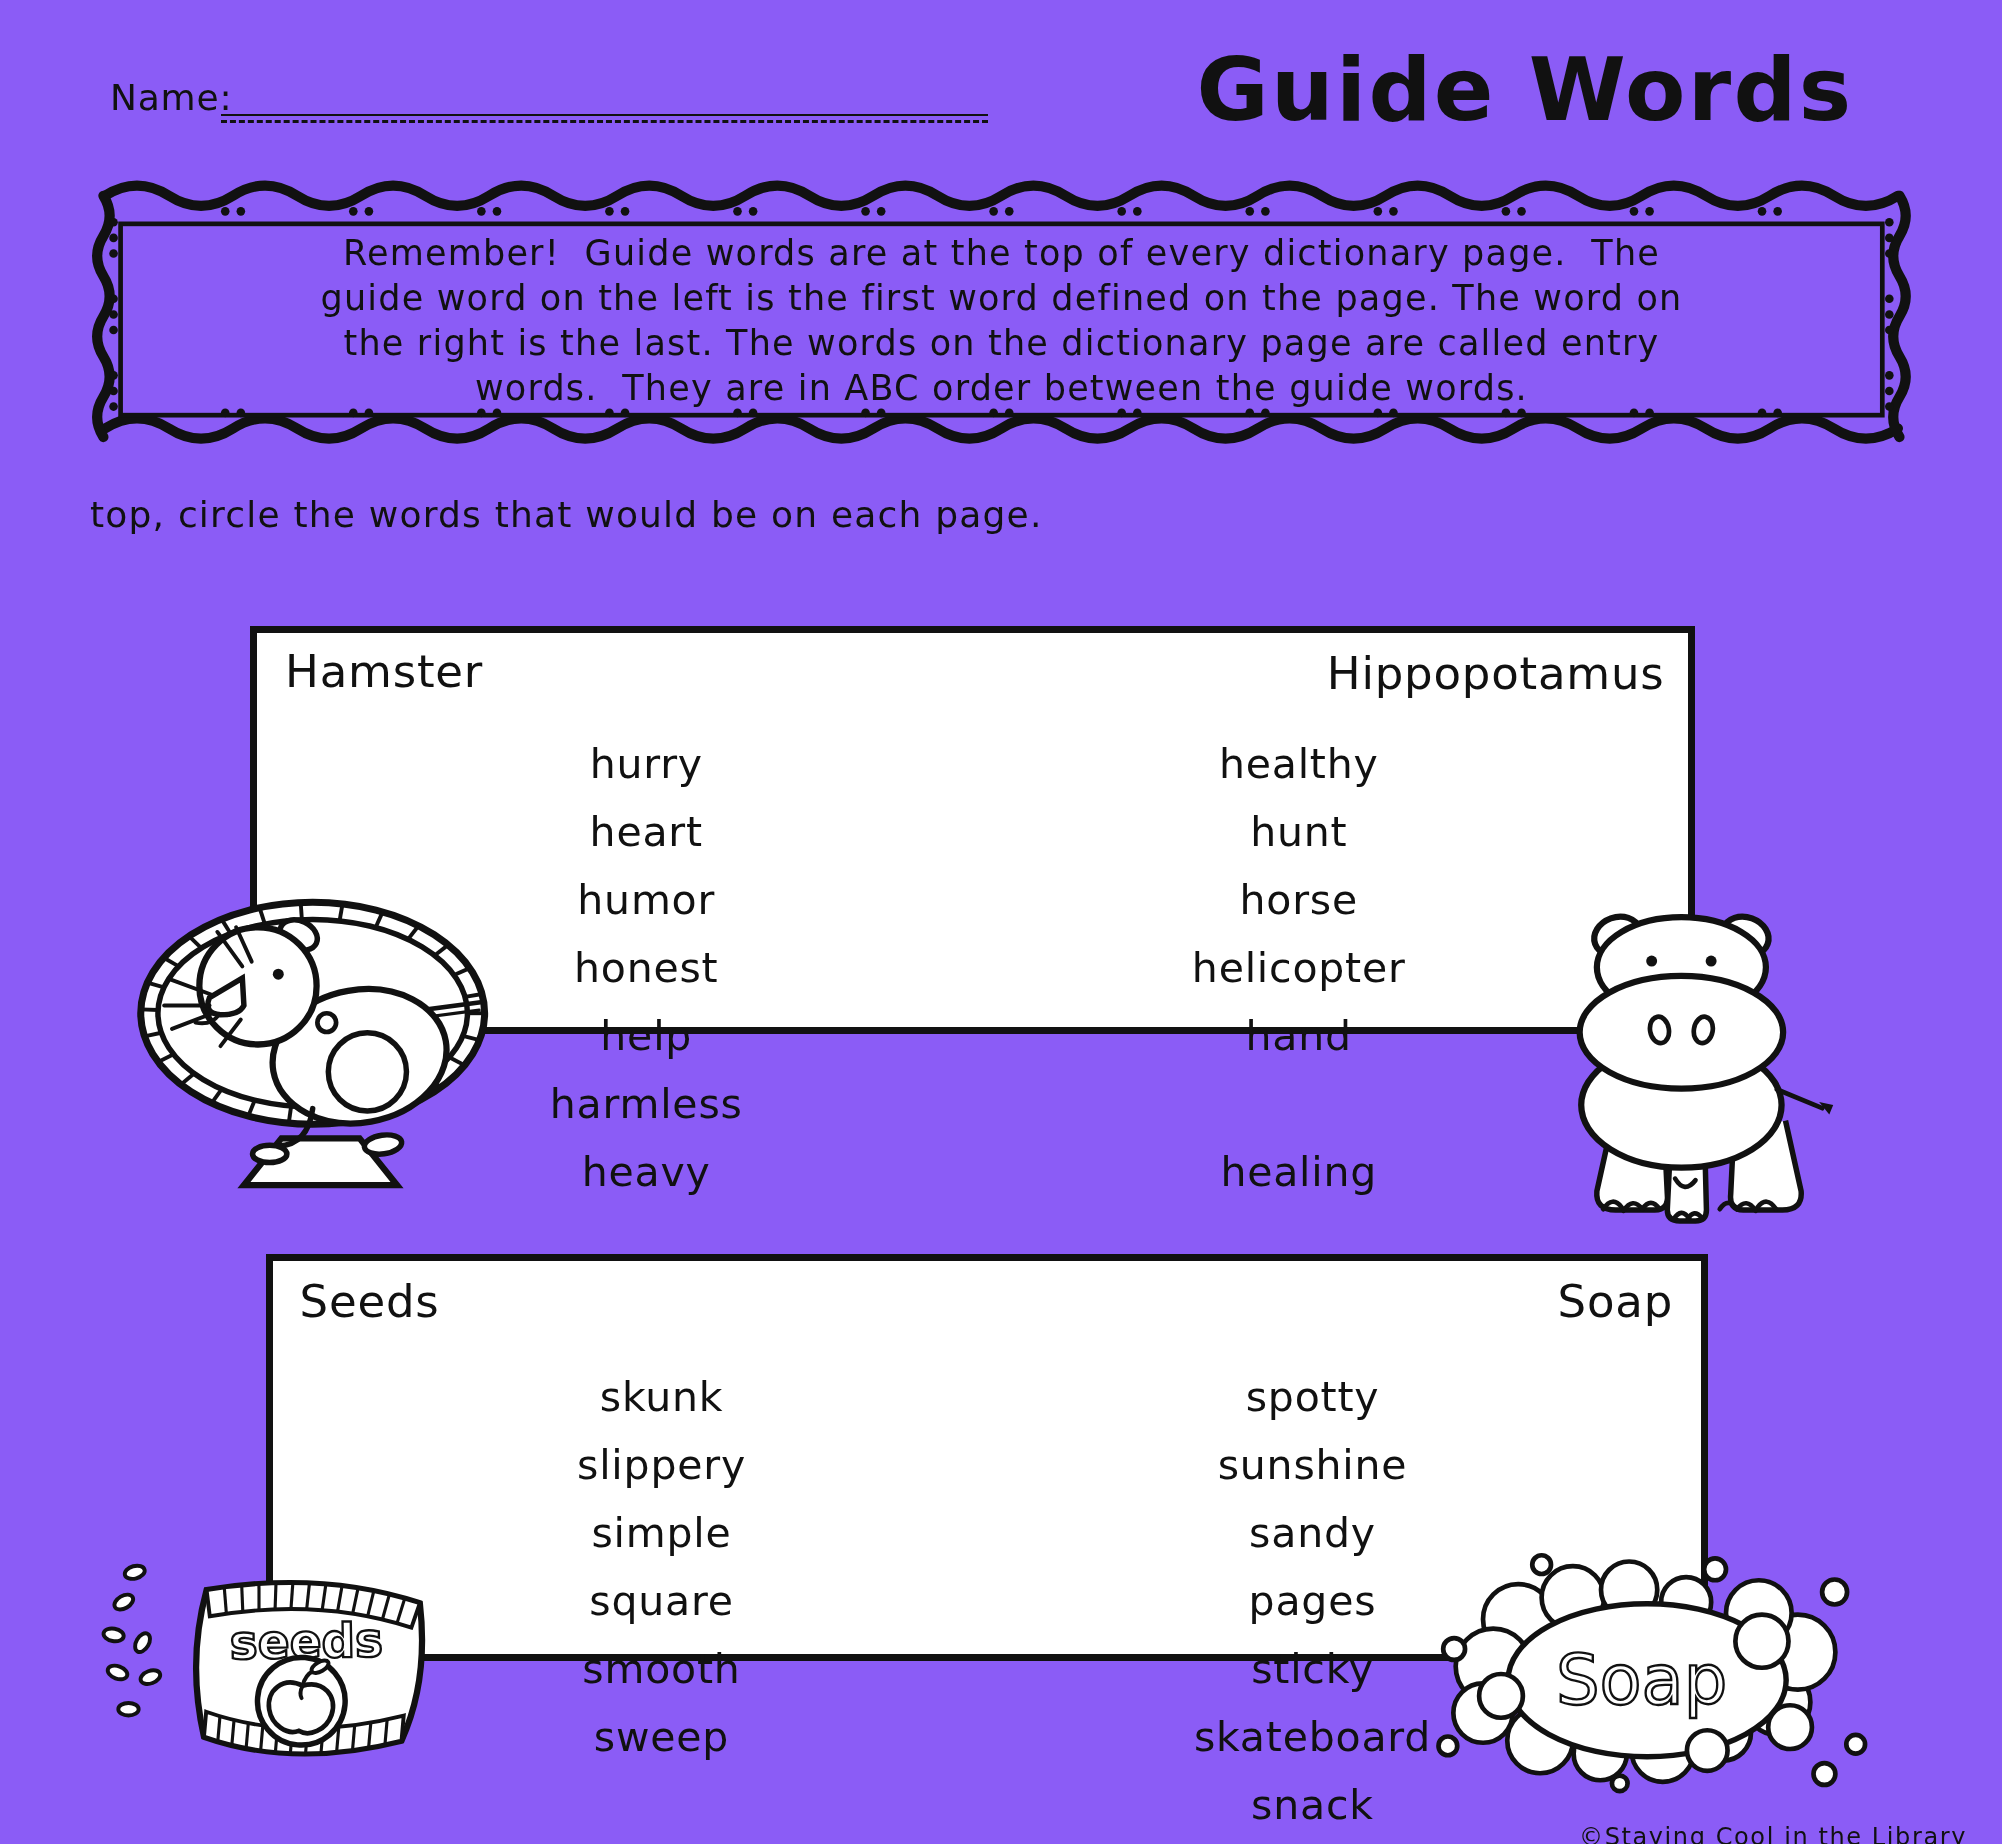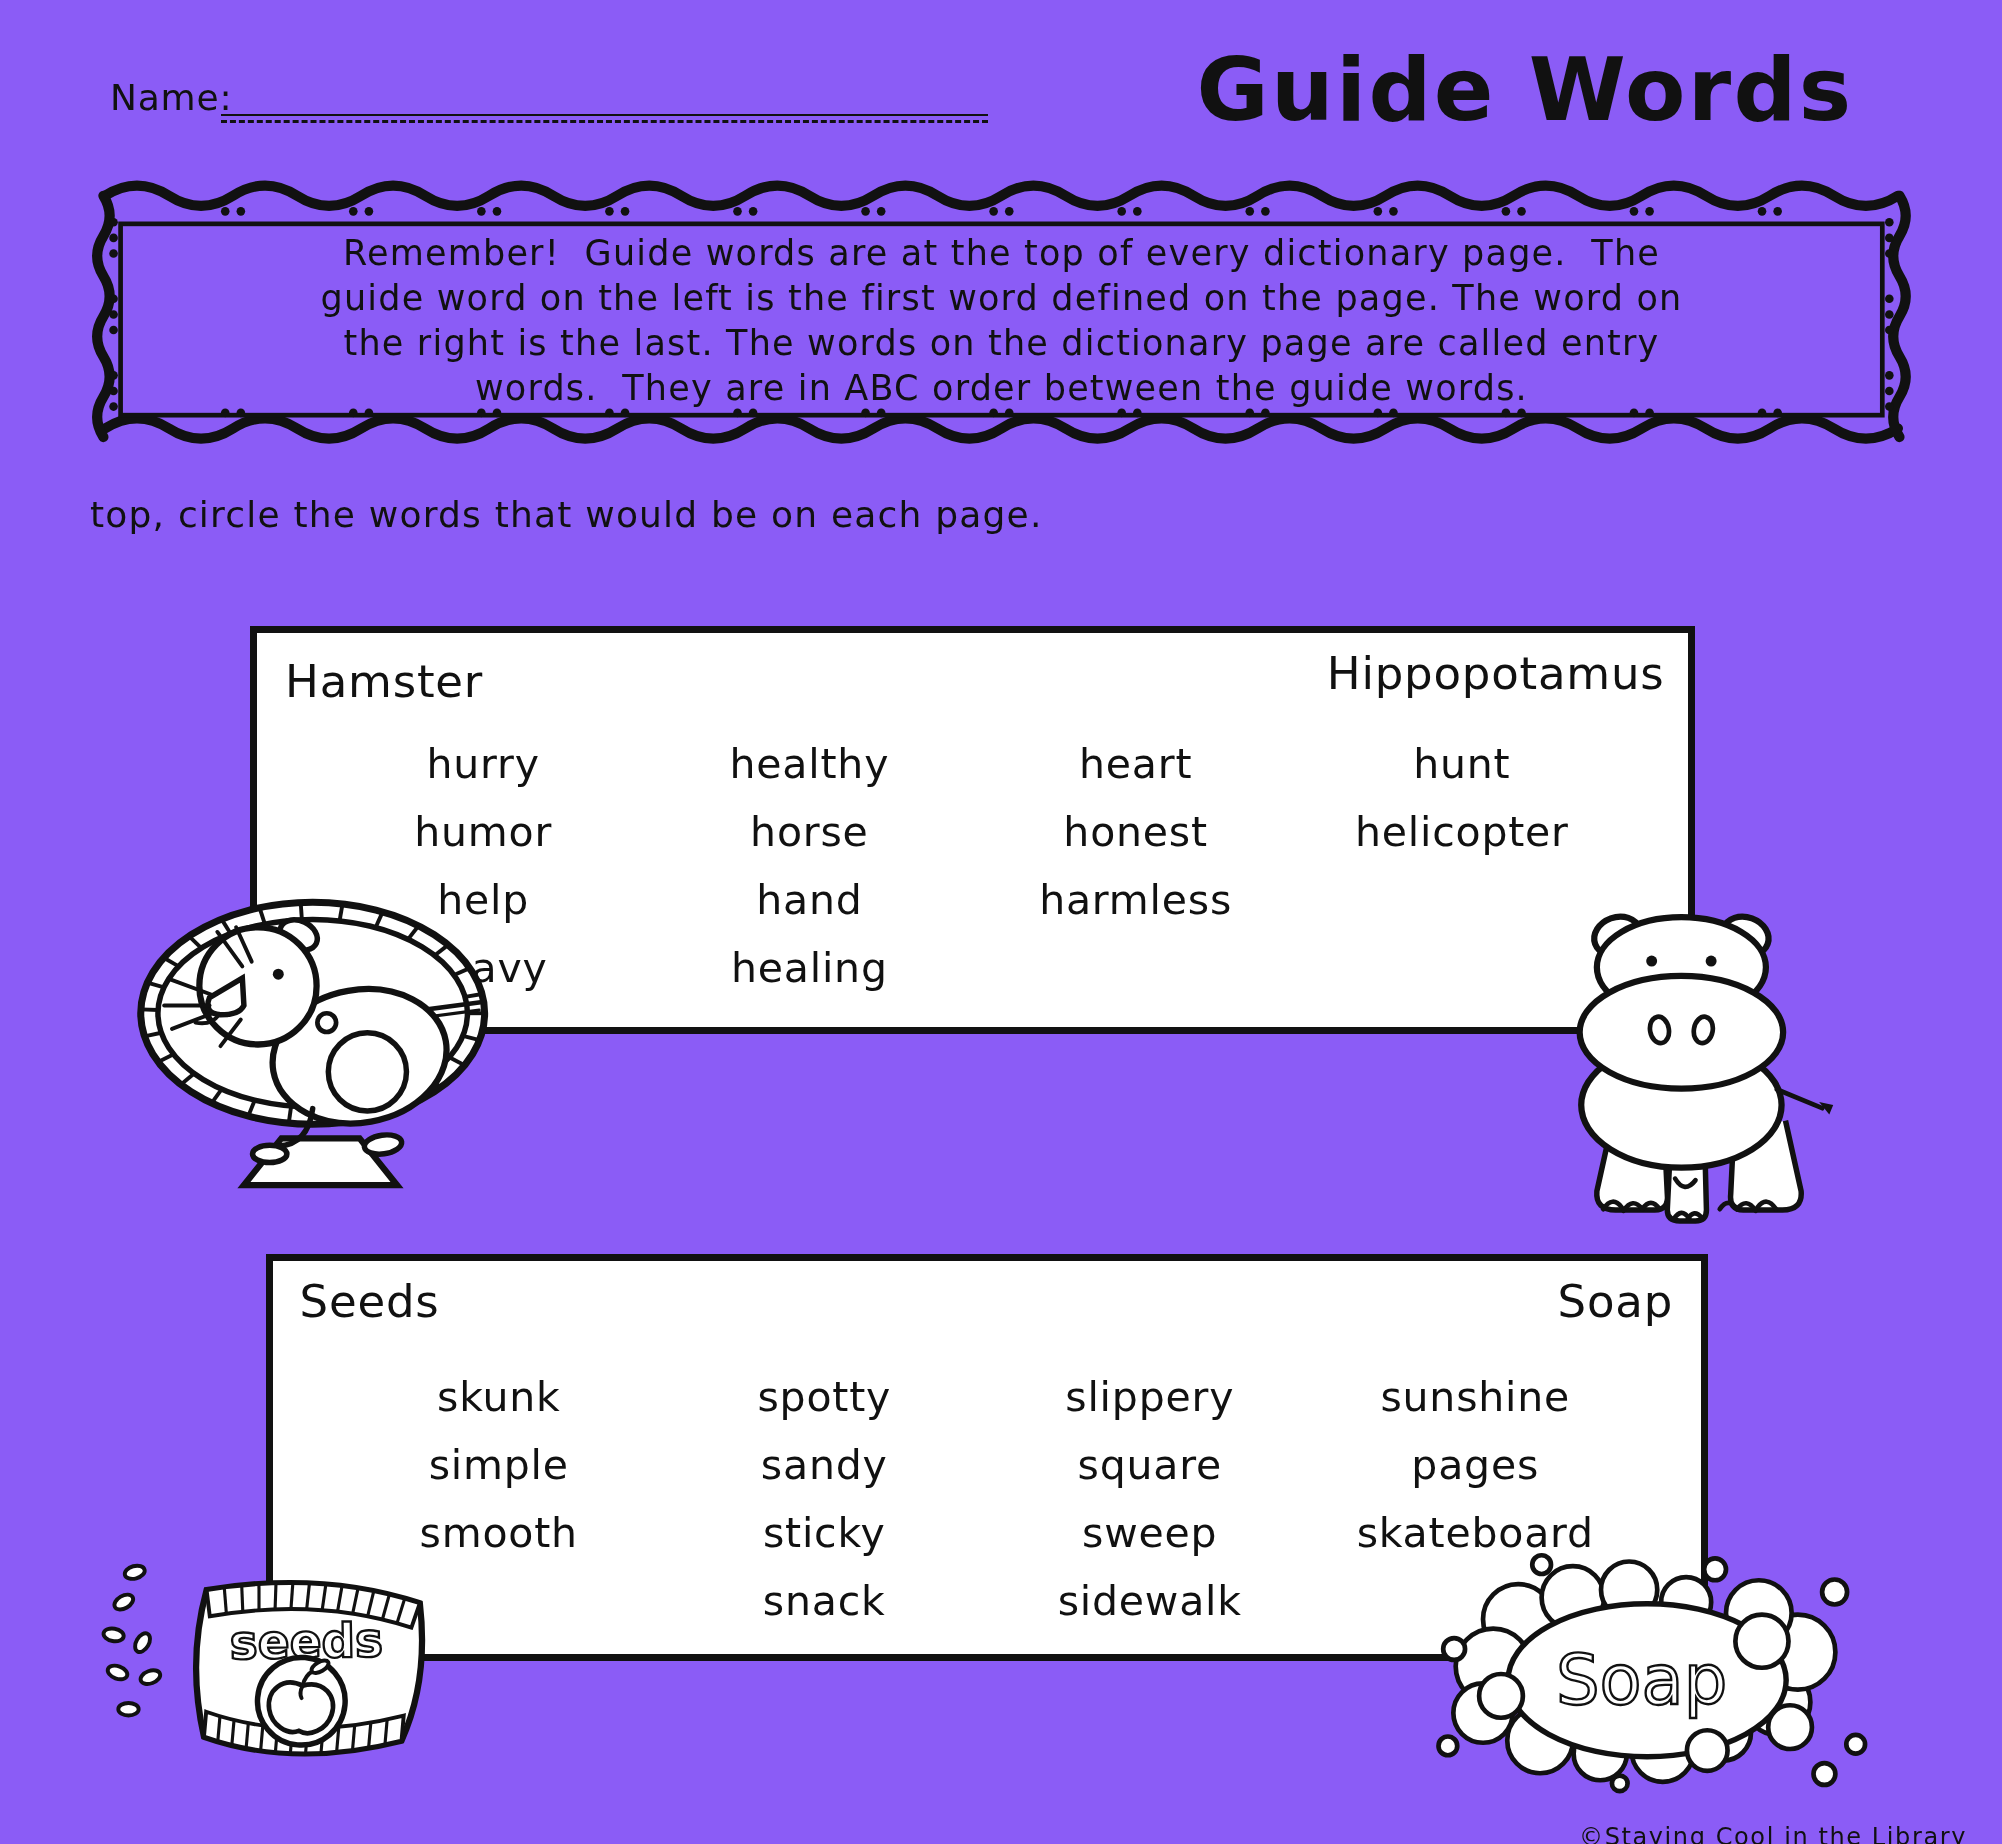--- a/index.html
+++ b/index.html
@@ -8,21 +8,21 @@
   .abs{position:absolute;}
   .keepspace{white-space:pre-wrap;}
   .name-label{font-size:36px;letter-spacing:0.8px;}
   .blankline{border-top:2.3px solid #111;}
   .blankline .dashes{margin-top:3.9px;border-top:3.9px dashed #111;height:0;}
   .title{font-size:88px;font-weight:800;letter-spacing:2.3px;text-align:center;}
   .remember-text{font-size:35px;line-height:45px;letter-spacing:1.2px;text-align:center;}
   .directions-text{font-size:36px;line-height:48px;letter-spacing:1.2px;text-align:left;}
   .dict-box{border:7px solid #111;background:#fff;}
   .guide-word{font-size:45px;letter-spacing:0.8px;}
-  .word-grid{display:grid;grid-template-columns:repeat(4,1fr);row-gap:21px;
+  .word-grid{display:grid;grid-template-columns:repeat(2,1fr);row-gap:21px;
              font-size:41px;letter-spacing:0.8px;line-height:47px;}
   .word-grid div{text-align:center;}
   .footer-credit{font-size:24px;letter-spacing:1.6px;margin-top:22px;}
   svg .ln{stroke:#111;stroke-linecap:round;fill:none;}
   svg .wh{fill:#fff;stroke:#111;}
   svg text{font-family:"DejaVu Sans","Liberation Sans",sans-serif;}
 </style>
 </head>
 <body>
 
@@ -129,21 +129,21 @@
     <div class="keepspace">guide word on the left is the first word defined on the page. The word on</div>
     <div class="keepspace">the right is the last. The words on the dictionary page are called entry</div>
     <div class="keepspace">words.  They are in ABC order between the guide words.</div>
   </div>
 
   <div class="abs directions-text" style="left:90px;top:491px;width:1862px;">
     <div class="keepspace">top, circle the words that would be on each page.</div>
   </div>
 
   <div class="abs dict-box" style="left:250px;top:626px;width:1431px;height:394px;">
-    <div class="abs guide-word" style="left:28px;top:22px;">Hamster</div>
+    <div class="abs guide-word" style="left:28px;top:12px;">Hamster</div>
     <div class="abs guide-word" style="right:23.5px;top:14px;">Hippopotamus</div>
     <div class="abs word-grid" style="left:63px;right:63px;top:108px;">
       <div>hurry</div>
       <div>healthy</div>
       <div>heart</div>
       <div>hunt</div>
       <div>humor</div>
       <div>horse</div>
       <div>honest</div>
       <div>helicopter</div>

